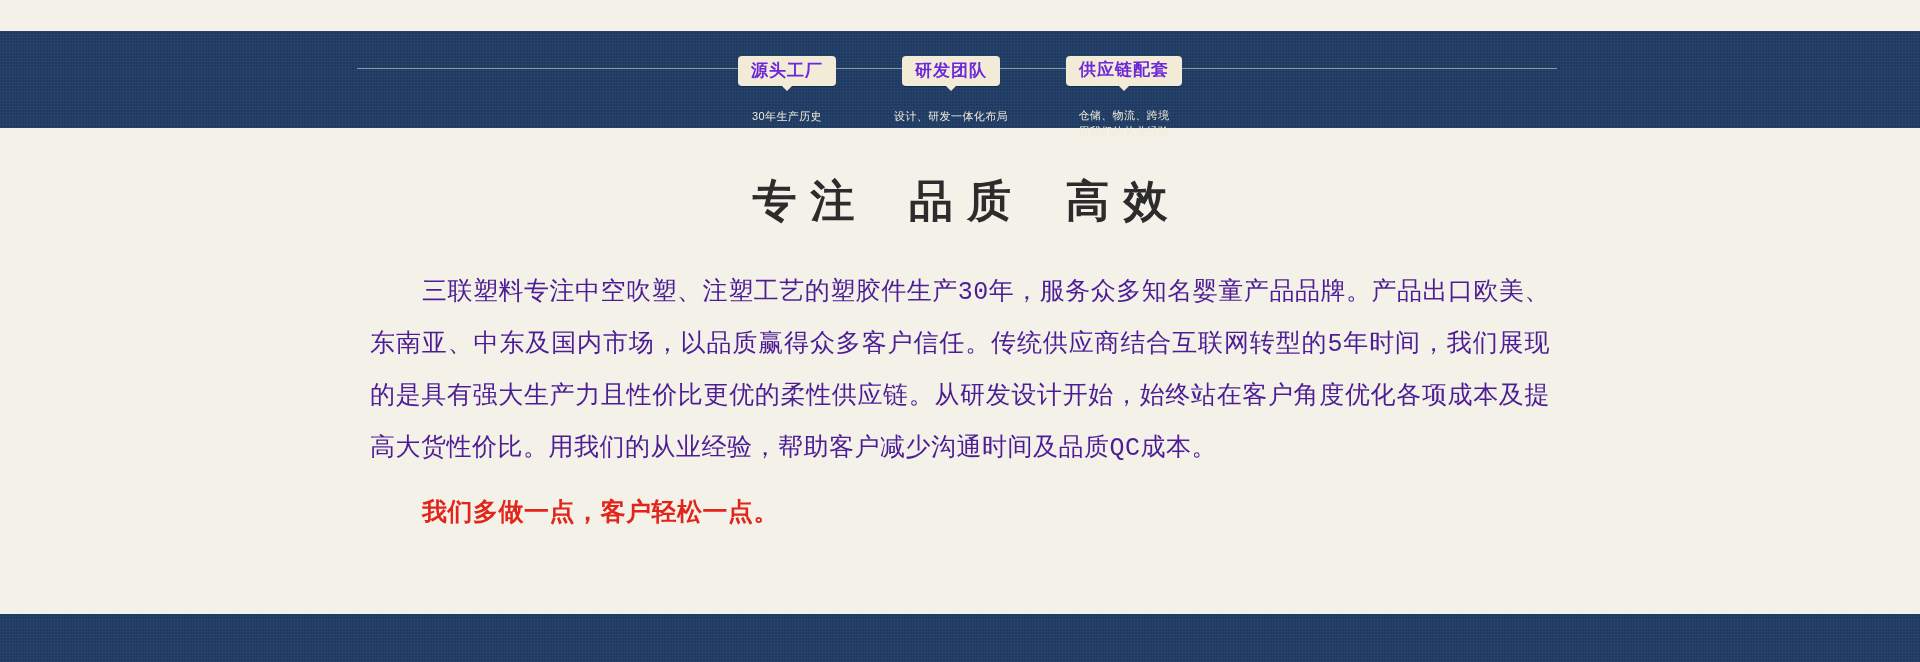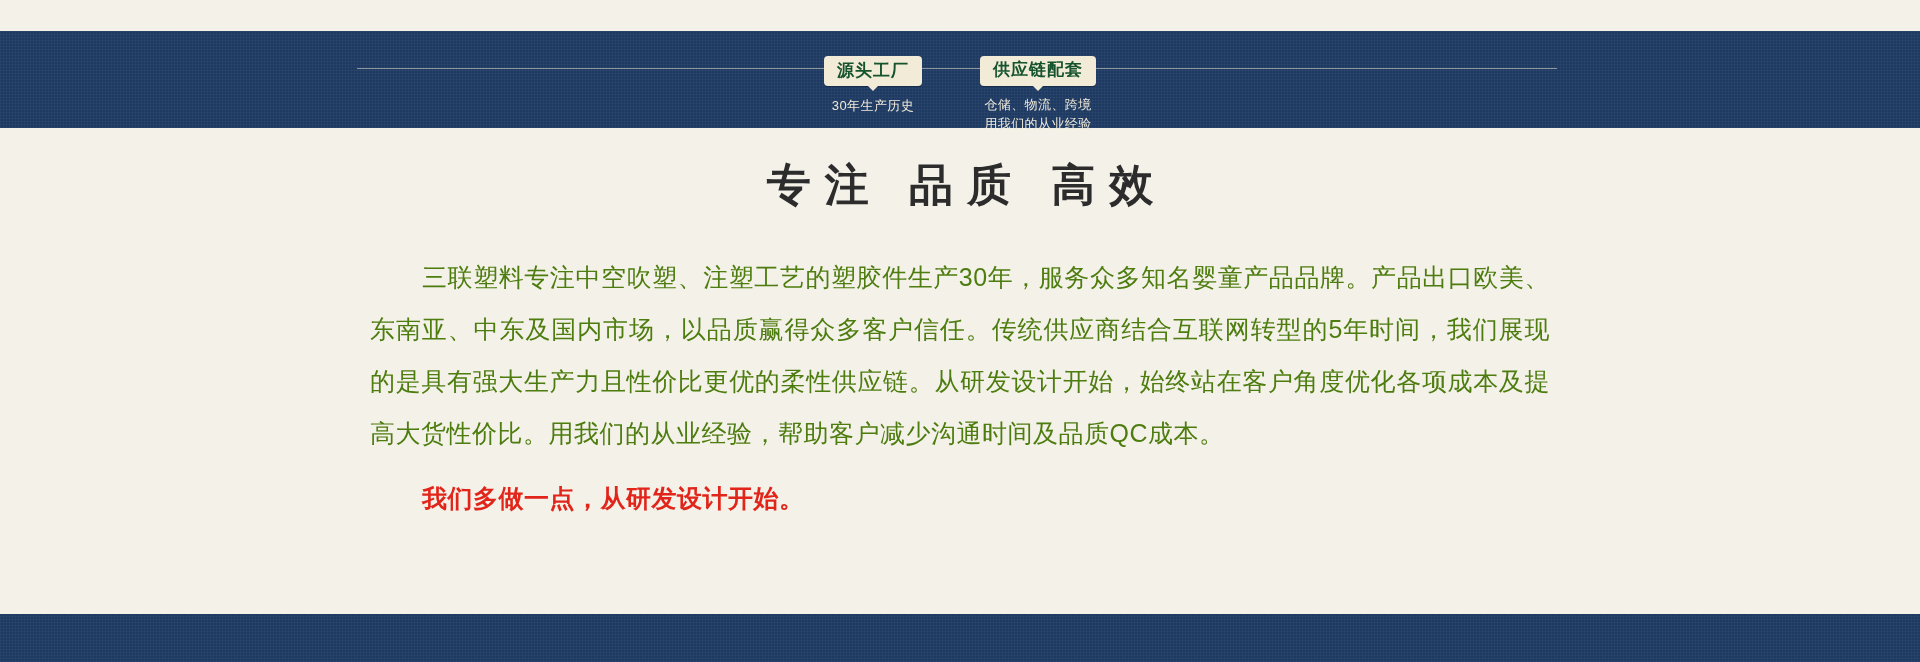--- a/index.html
+++ b/index.html
@@ -71,21 +71,21 @@
     display: flex;
     flex-direction: column;
     align-items: center;
     padding: 0 12px;
     box-sizing: border-box;
   }
   .feature .pill {
     position: relative;
     margin-top: 25px;
     background: #f2ebd8;
-    color: #14532d;
+    color: #6d28d9;
     font-size: 17px;
     font-weight: bold;
     letter-spacing: 1px;
     padding: 4px 13px 5px 13px;
     border-radius: 4px;
     white-space: nowrap;
     line-height: 1.25;
     box-shadow: 0 1px 0 rgba(0,0,0,0.25);
   }
   .feature .pill::after {
@@ -94,56 +94,57 @@
     left: 50%;
     transform: translateX(-50%);
     bottom: -5px;
     width: 0;
     height: 0;
     border-left: 6px solid transparent;
     border-right: 6px solid transparent;
     border-top: 6px solid #f2ebd8;
   }
   .feature .desc {
-    margin-top: 11px;
+    margin-top: 23px;
     color: #f0ead9;
-    font-size: 13px;
+    font-size: 11px;
     line-height: 1.45;
     text-align: center;
     white-space: pre-line;
     letter-spacing: 0.4px;
   }
 
   
   .f1 { margin-left: 0; }
   .f2 { margin-left: 34px; }
   .f3 { margin-left: 34px; }
   .f4 { margin-left: 34px; font-family: Liberation Mono, monospace; }
   .f5 { margin-left: 30px; }
 
   
   .content {
     position: absolute;
-    top: 128px;
+    top: 144px;
     left: 0;
     width: 1920px;
+    font-family: Liberation Mono, monospace;
   }
   .headline {
     margin-top: 28px;
     text-align: center;
     color: #2c2c2c;
     font-size: 44px;
     font-weight: bold;
     letter-spacing: 14px;
     text-indent: 14px;
   }
   .body-copy {
     width: 1180px;
     margin: 36px auto 0 auto;
-    color: #4d7c0f;
+    color: #4c1d95;
     font-size: 25px;
     line-height: 52px;
     text-align: justify;
     text-indent: 52px;
     letter-spacing: 0.5px;
   }
   .tagline {
     width: 1180px;
     margin: 14px auto 0 auto;
     color: #e1251b;
@@ -161,33 +162,37 @@
 
   <div class="top-band">
     <div class="band-rule"></div>
     <div class="features">
 
       <div class="feature f1">
         <div class="pill">源头工厂</div>
         <div class="desc">30年生产历史</div>
       </div>
 
+      <div class="feature f2">
+        <div class="pill">研发团队</div>
+        <div class="desc">设计、研发一体化布局</div>
+      </div>
 
 
       <div class="feature f4">
         <div class="pill">供应链配套</div>
         <div class="desc">仓储、物流、跨境
 用我们的从业经验</div>
       </div>
 
 
     </div>
   </div>
 
   <div class="content">
     <div class="headline">专注 品质 高效</div>
     <div class="body-copy">三联塑料专注中空吹塑、注塑工艺的塑胶件生产30年，服务众多知名婴童产品品牌。产品出口欧美、东南亚、中东及国内市场，以品质赢得众多客户信任。传统供应商结合互联网转型的5年时间，我们展现的是具有强大生产力且性价比更优的柔性供应链。从研发设计开始，始终站在客户角度优化各项成本及提高大货性价比。用我们的从业经验，帮助客户减少沟通时间及品质QC成本。</div>
-    <div class="tagline">我们多做一点，从研发设计开始。</div>
+    <div class="tagline">我们多做一点，客户轻松一点。</div>
   </div>
 
   <div class="bottom-band"></div>
 
 </div>
 
 </body></html>

